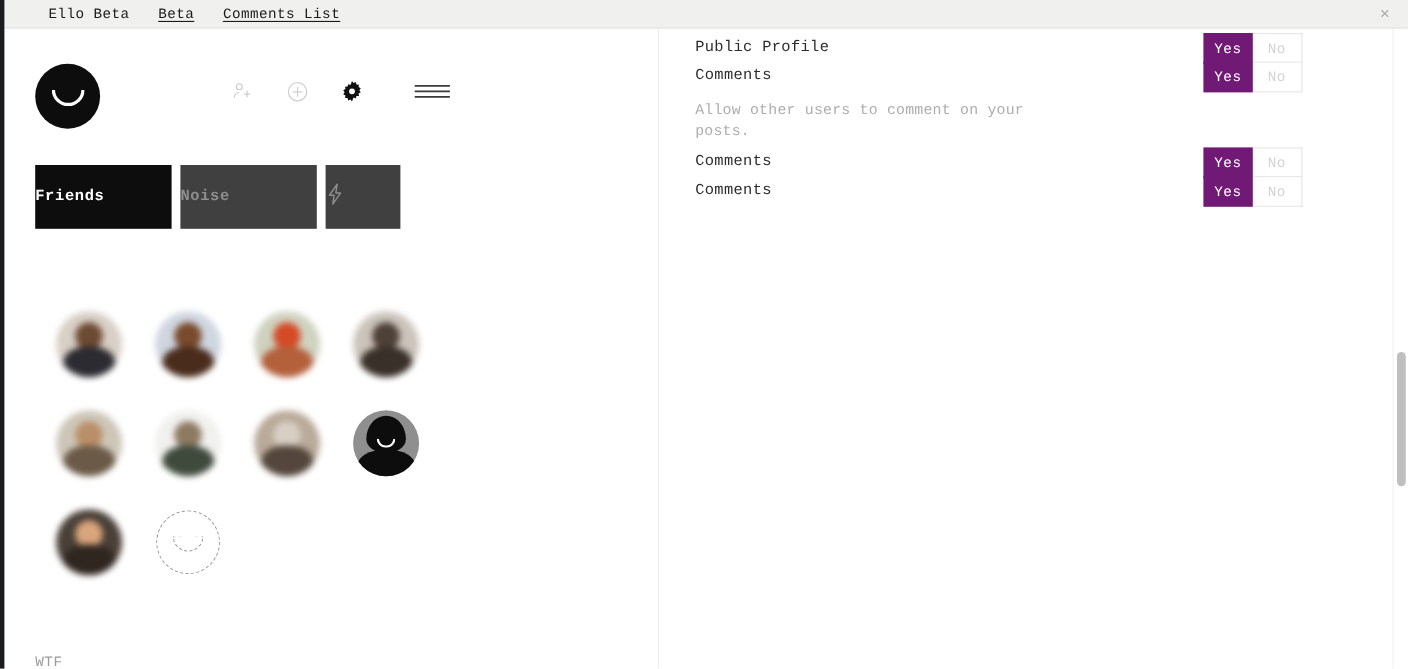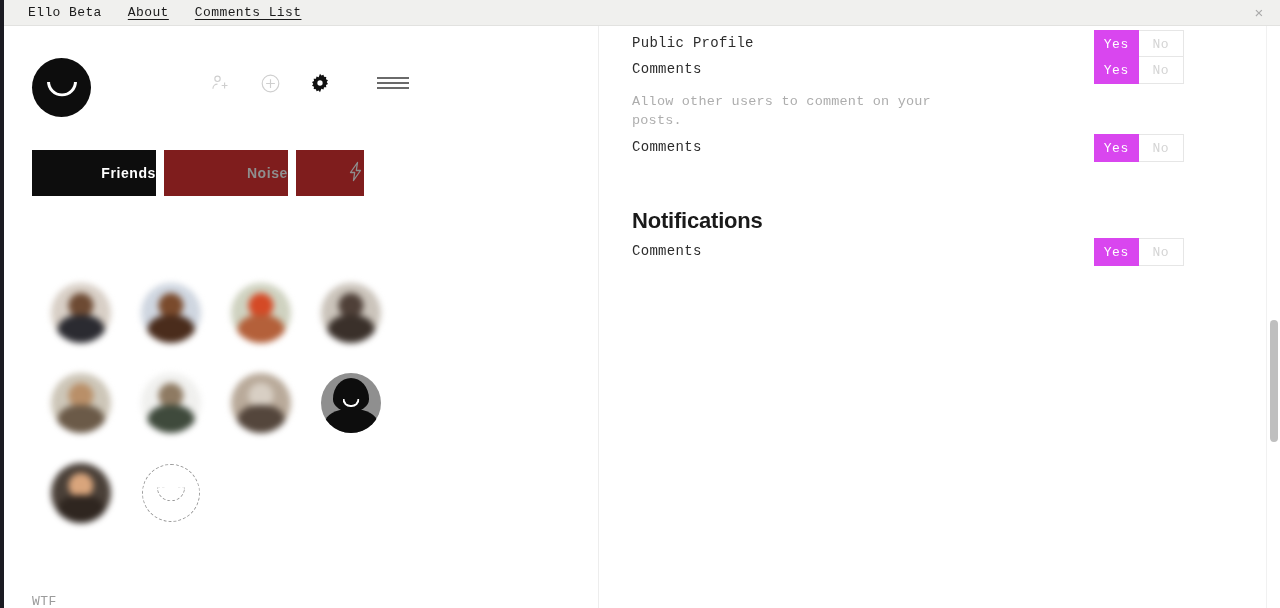--- a/index.html
+++ b/index.html
@@ -36,21 +36,21 @@
     background: #f0f0ee;
     border-bottom: 1px solid #e2e2e0;
     display: flex;
     align-items: center;
     z-index: 30;
   }
   .topbar-items {
     display: flex;
     align-items: flex-start;
     gap: 26px;
-    padding-left: 24px;
+    padding-left: 40px;
   }
   .topbar-item {
     font-family: "Liberation Mono", "DejaVu Sans Mono", monospace;
     font-size: 13px;
     letter-spacing: 0.4px;
     color: #1a1a1a;
     white-space: nowrap;
   }
   .topbar-item.link {
     text-decoration: underline;
@@ -128,35 +128,35 @@
   .nav-icon.ham { width: 40px; margin-left: 16px; }
 
   
   .tabs {
     position: absolute;
     left: 28px; top: 124px;
     display: flex;
     gap: 8px;
   }
   .tab {
-    height: 46px;
+    height: 58px;
     display: flex;
     align-items: center;
-    justify-content: flex-end;
-    font-family: Liberation Sans, sans-serif;
+    justify-content: flex-start;
+    font-family: Liberation Mono, monospace;
     font-size: 14px;
     font-weight: bold;
     letter-spacing: 0.6px;
     cursor: pointer;
     user-select: none;
   }
   .tab.wide { width: 124px; }
   .tab.narrow { width: 68px; }
   .tab.active { background: #0d0d0d; color: #ffffff; }
-  .tab.inactive { background: #7f1d1d; color: #8e8e8e; }
+  .tab.inactive { background: #404040; color: #8e8e8e; }
 
   
   .avatar-grid {
     position: absolute;
     left: 32px; top: 242px;
     display: grid;
     grid-template-columns: repeat(4, 90px);
     grid-auto-rows: 90px;
   }
   .avatar-cell {
@@ -313,21 +313,21 @@
     letter-spacing: 0.5px;
   }
   .toggle .opt {
     flex: 1;
     display: flex;
     align-items: center;
     justify-content: center;
     cursor: pointer;
     user-select: none;
   }
-  .toggle .opt.on  { background: #d946ef; color: #ffffff; }
+  .toggle .opt.on  { background: #701a75; color: #ffffff; }
   .toggle .opt.off { background: #ffffff; color: #d4d4d4; border: 1px solid #e6e6e6; border-left: none; }
 
   
   .scrollbar-track {
     position: absolute;
     right: 0; top: 26px;
     width: 14px; height: 582px;
     background: #ffffff;
     border-left: 1px solid #f1f1f1;
     z-index: 20;
@@ -344,21 +344,21 @@
 </head>
 <body>
 
 <div id="app">
 
   <div class="window-edge"></div>
 
   <div class="topbar">
     <div class="topbar-items">
       <span class="topbar-item">Ello Beta</span>
-      <span class="topbar-item link">About</span>
+      <span class="topbar-item link">Beta</span>
       <span class="topbar-item link">Comments List</span>
     </div>
     <span class="topbar-close">×</span>
   </div>
 
   <div class="divider"></div>
 
   <div class="left-pane">
 
     <div class="profile-row">
@@ -518,21 +518,20 @@
       </div>
 
       <div class="setting">
         <div class="setting-label">Comments</div>
         <div class="toggle">
           <div class="opt on">Yes</div>
           <div class="opt off">No</div>
         </div>
       </div>
 
-      <h1 class="section-title notifications">Notifications</h1>
 
       <div class="setting">
         <div class="setting-label">Comments</div>
         <div class="toggle">
           <div class="opt on">Yes</div>
           <div class="opt off">No</div>
         </div>
       </div>
 
     </div>

